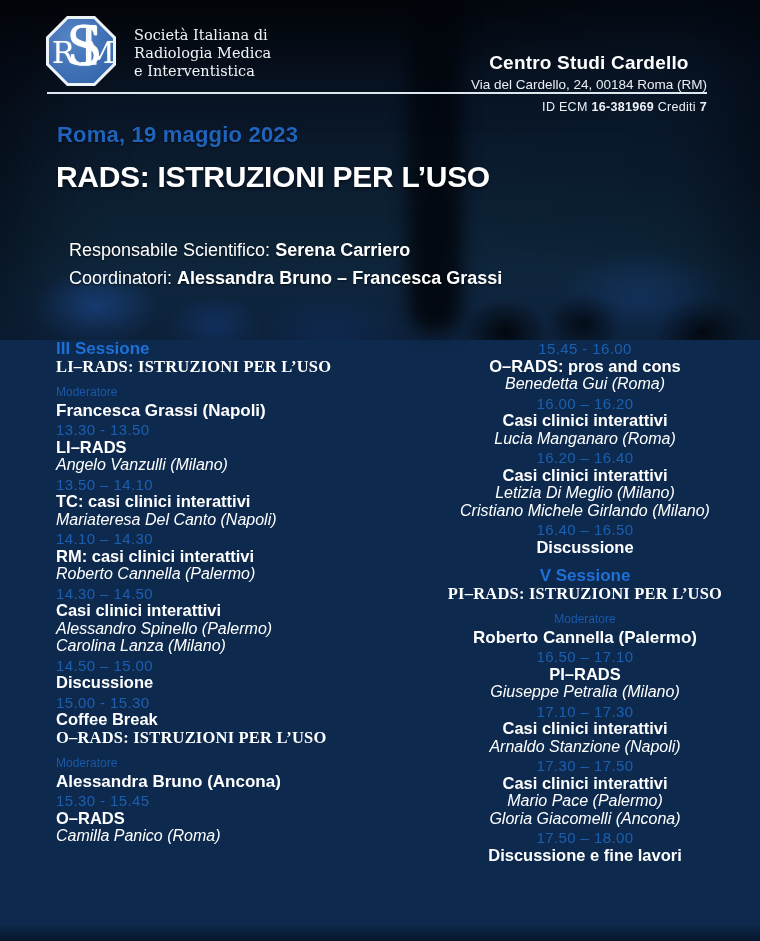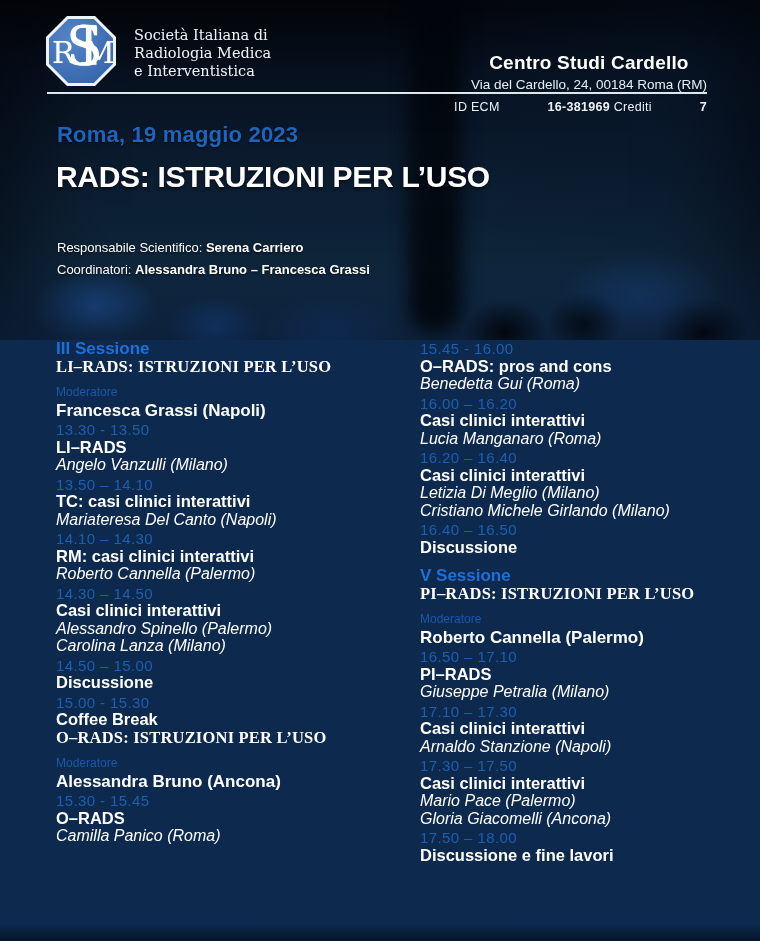--- a/index.html
+++ b/index.html
@@ -55,38 +55,38 @@
   .society-name{
     position:absolute;left:134px;top:26px;color:#f2f5f8;
     font-family:"DejaVu Serif",serif;font-size:14.5px;line-height:18px;
   }
   
   .venue{position:absolute;right:53px;top:52px;text-align:center;color:#fff;}
   .venue-name{font-size:19px;font-weight:bold;letter-spacing:.2px;}
   .venue-address{font-size:13.5px;margin-top:3px;color:#e9eef4;}
   .rule{position:absolute;left:47px;right:53px;top:92px;height:2px;background:#dfe7ee;}
   .ecm{position:absolute;right:53px;top:100px;font-size:12.5px;letter-spacing:.3px;color:#edf1f6;}
-  .ecm b{font-weight:bold;margin-left:44px;}
+  .ecm b{font-weight:bold;}
   
   .date-line{
     position:absolute;left:57px;top:122px;font-size:22px;font-weight:bold;
     color:#2063ba;text-shadow:0 1px 2px rgba(0,0,0,.6);letter-spacing:.2px;
   }
   .main-title{
     position:absolute;left:56px;top:160px;font-size:30px;font-weight:bold;color:#fff;
     letter-spacing:-.3px;text-shadow:0 2px 3px rgba(0,0,0,.5);
   }
-  .people{position:absolute;left:57px;top:240px;color:#fff;font-size:13px;}
+  .people{position:absolute;left:69px;top:240px;color:#fff;font-size:18px;}
   .people .row{margin-bottom:7px;text-shadow:0 1px 2px rgba(0,0,0,.55);}
   .people .lbl{font-weight:normal;}
   .people .nm{font-weight:bold;}
   
   .col{position:absolute;top:340px;}
   #col-left{left:56px;width:350px;}
-  #col-right{left:420px;width:330px;}
+  #col-right{left:420px;width:330px;text-align:center;}
   .pi{line-height:17.5px;}
   .pi:first-child{margin-top:0;}
   .p-session{color:#1e70d8;font-weight:bold;font-size:17px;margin-top:11px;}
   .p-stitle{color:#fff;font-weight:bold;font-size:16.5px;letter-spacing:.2px;font-family:Liberation Serif, serif;}
   .p-label{color:#1a58a8;font-size:12px;margin-top:9px;}
   .p-pbold{color:#fff;font-weight:bold;font-size:17px;}
   .p-time{color:#1c5fb0;font-size:15px;letter-spacing:.4px;margin-top:2px;}
   .p-talk{color:#fff;font-weight:bold;font-size:16.5px;}
   .p-speaker{color:#fff;font-style:italic;font-size:16px;}
 </style>

